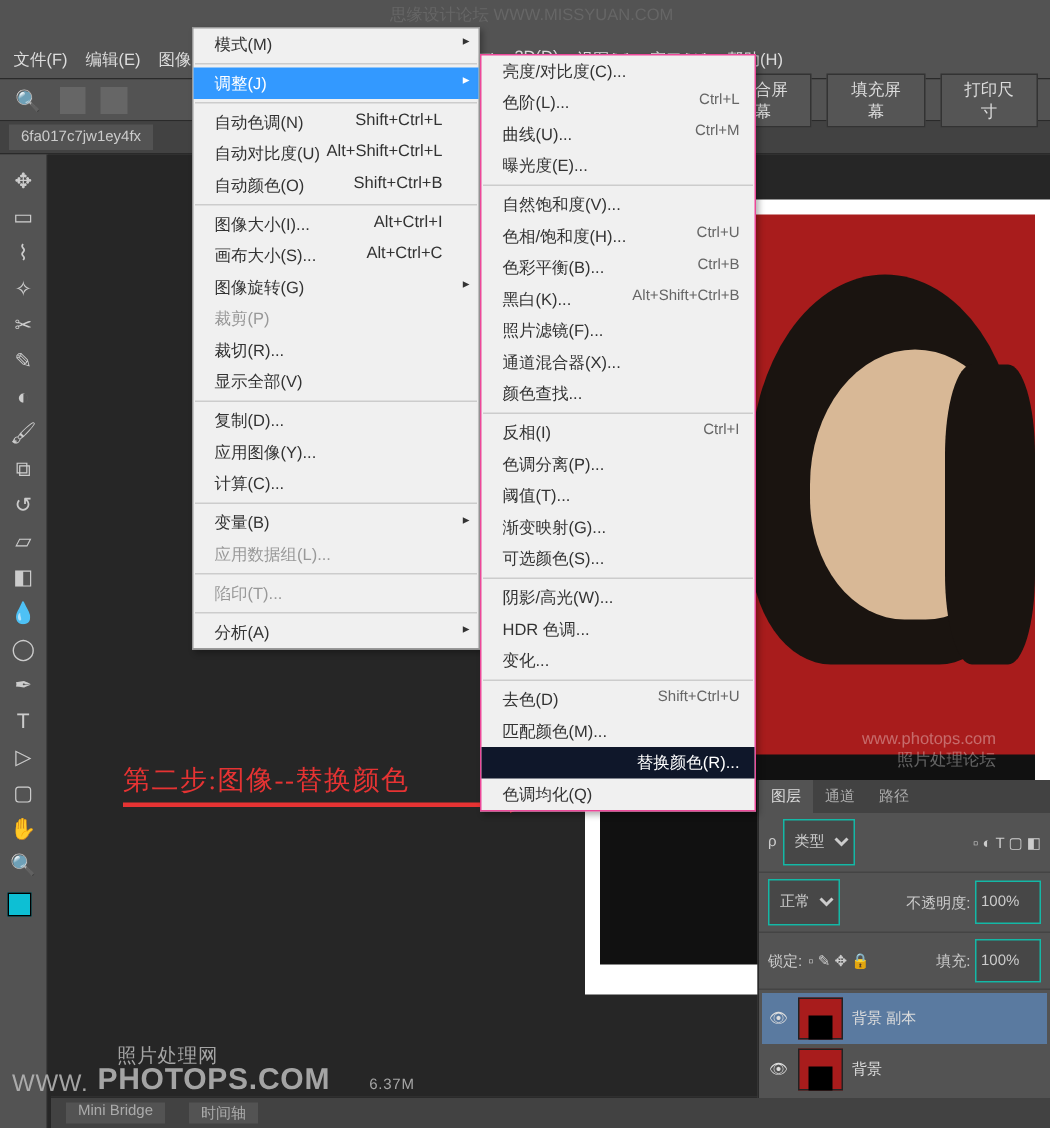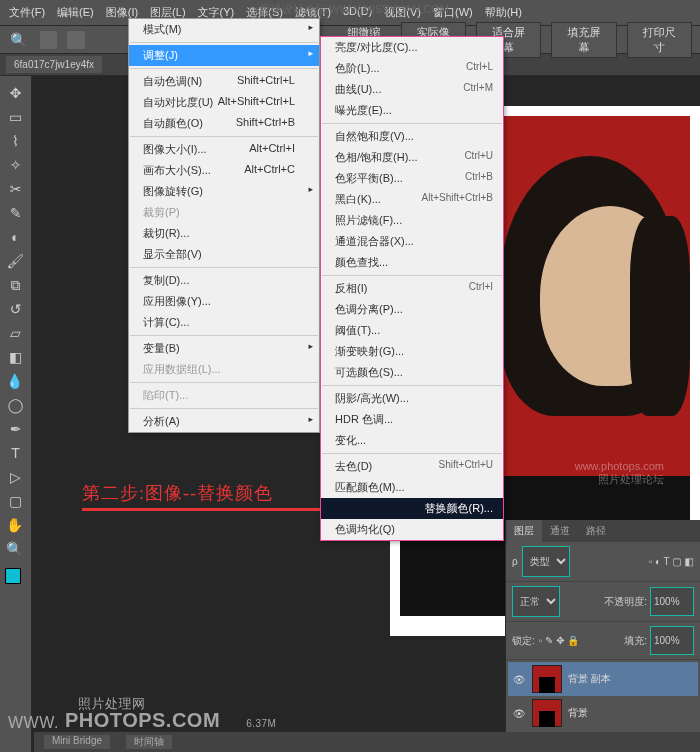--- a/index.html
+++ b/index.html
@@ -1,18 +1,18 @@
 <!DOCTYPE html>
 <html><head>
 <meta charset="utf-8">
 <style>
 * { margin: 0; padding: 0; box-sizing: border-box; font-family: "Microsoft YaHei", Arial, sans-serif; }
 body { width: 700px; height: 752px; background: #535353; overflow: hidden; position: relative; }
 .topbar { background: #535353; color: #ddd; font-size: 11px; padding: 3px 4px; display: flex; gap: 2px; border-bottom: 1px solid #2a2a2a; }
-.topbar span { padding: 2px 5px; cursor: default; }
+.topbar span { padding: 2px 5px; cursor: default; margin-top: 27px; }
 .options { background: #535353; padding: 4px 8px; display: flex; align-items: center; gap: 10px; border-bottom: 1px solid #2a2a2a; height: 28px; }
 .options .ico { width: 18px; height: 18px; background: #666; display: inline-block; }
 .options .check { color: #ddd; font-size: 11px; display: flex; align-items: center; gap: 3px; }
 .options .btn { background: #555; border: 1px solid #333; color: #ddd; font-size: 11px; padding: 2px 10px; }
 .tabs { background: #424242; padding: 0 6px; height: 22px; display: flex; align-items: center; border-bottom: 1px solid #2a2a2a; }
 .tab { background: #535353; color: #ccc; font-size: 10px; padding: 3px 8px; }
 .workspace { position: relative; display: flex; height: calc(100% - 70px); }
 .toolbar { width: 32px; background: #535353; border-right: 1px solid #2a2a2a; padding: 6px 0; display: flex; flex-direction: column; align-items: center; gap: 2px; }
 .tool { width: 22px; height: 22px; display: flex; align-items: center; justify-content: center; color: #ccc; font-size: 14px; }
 .swatch { width: 22px; height: 22px; margin-top: 6px; }

